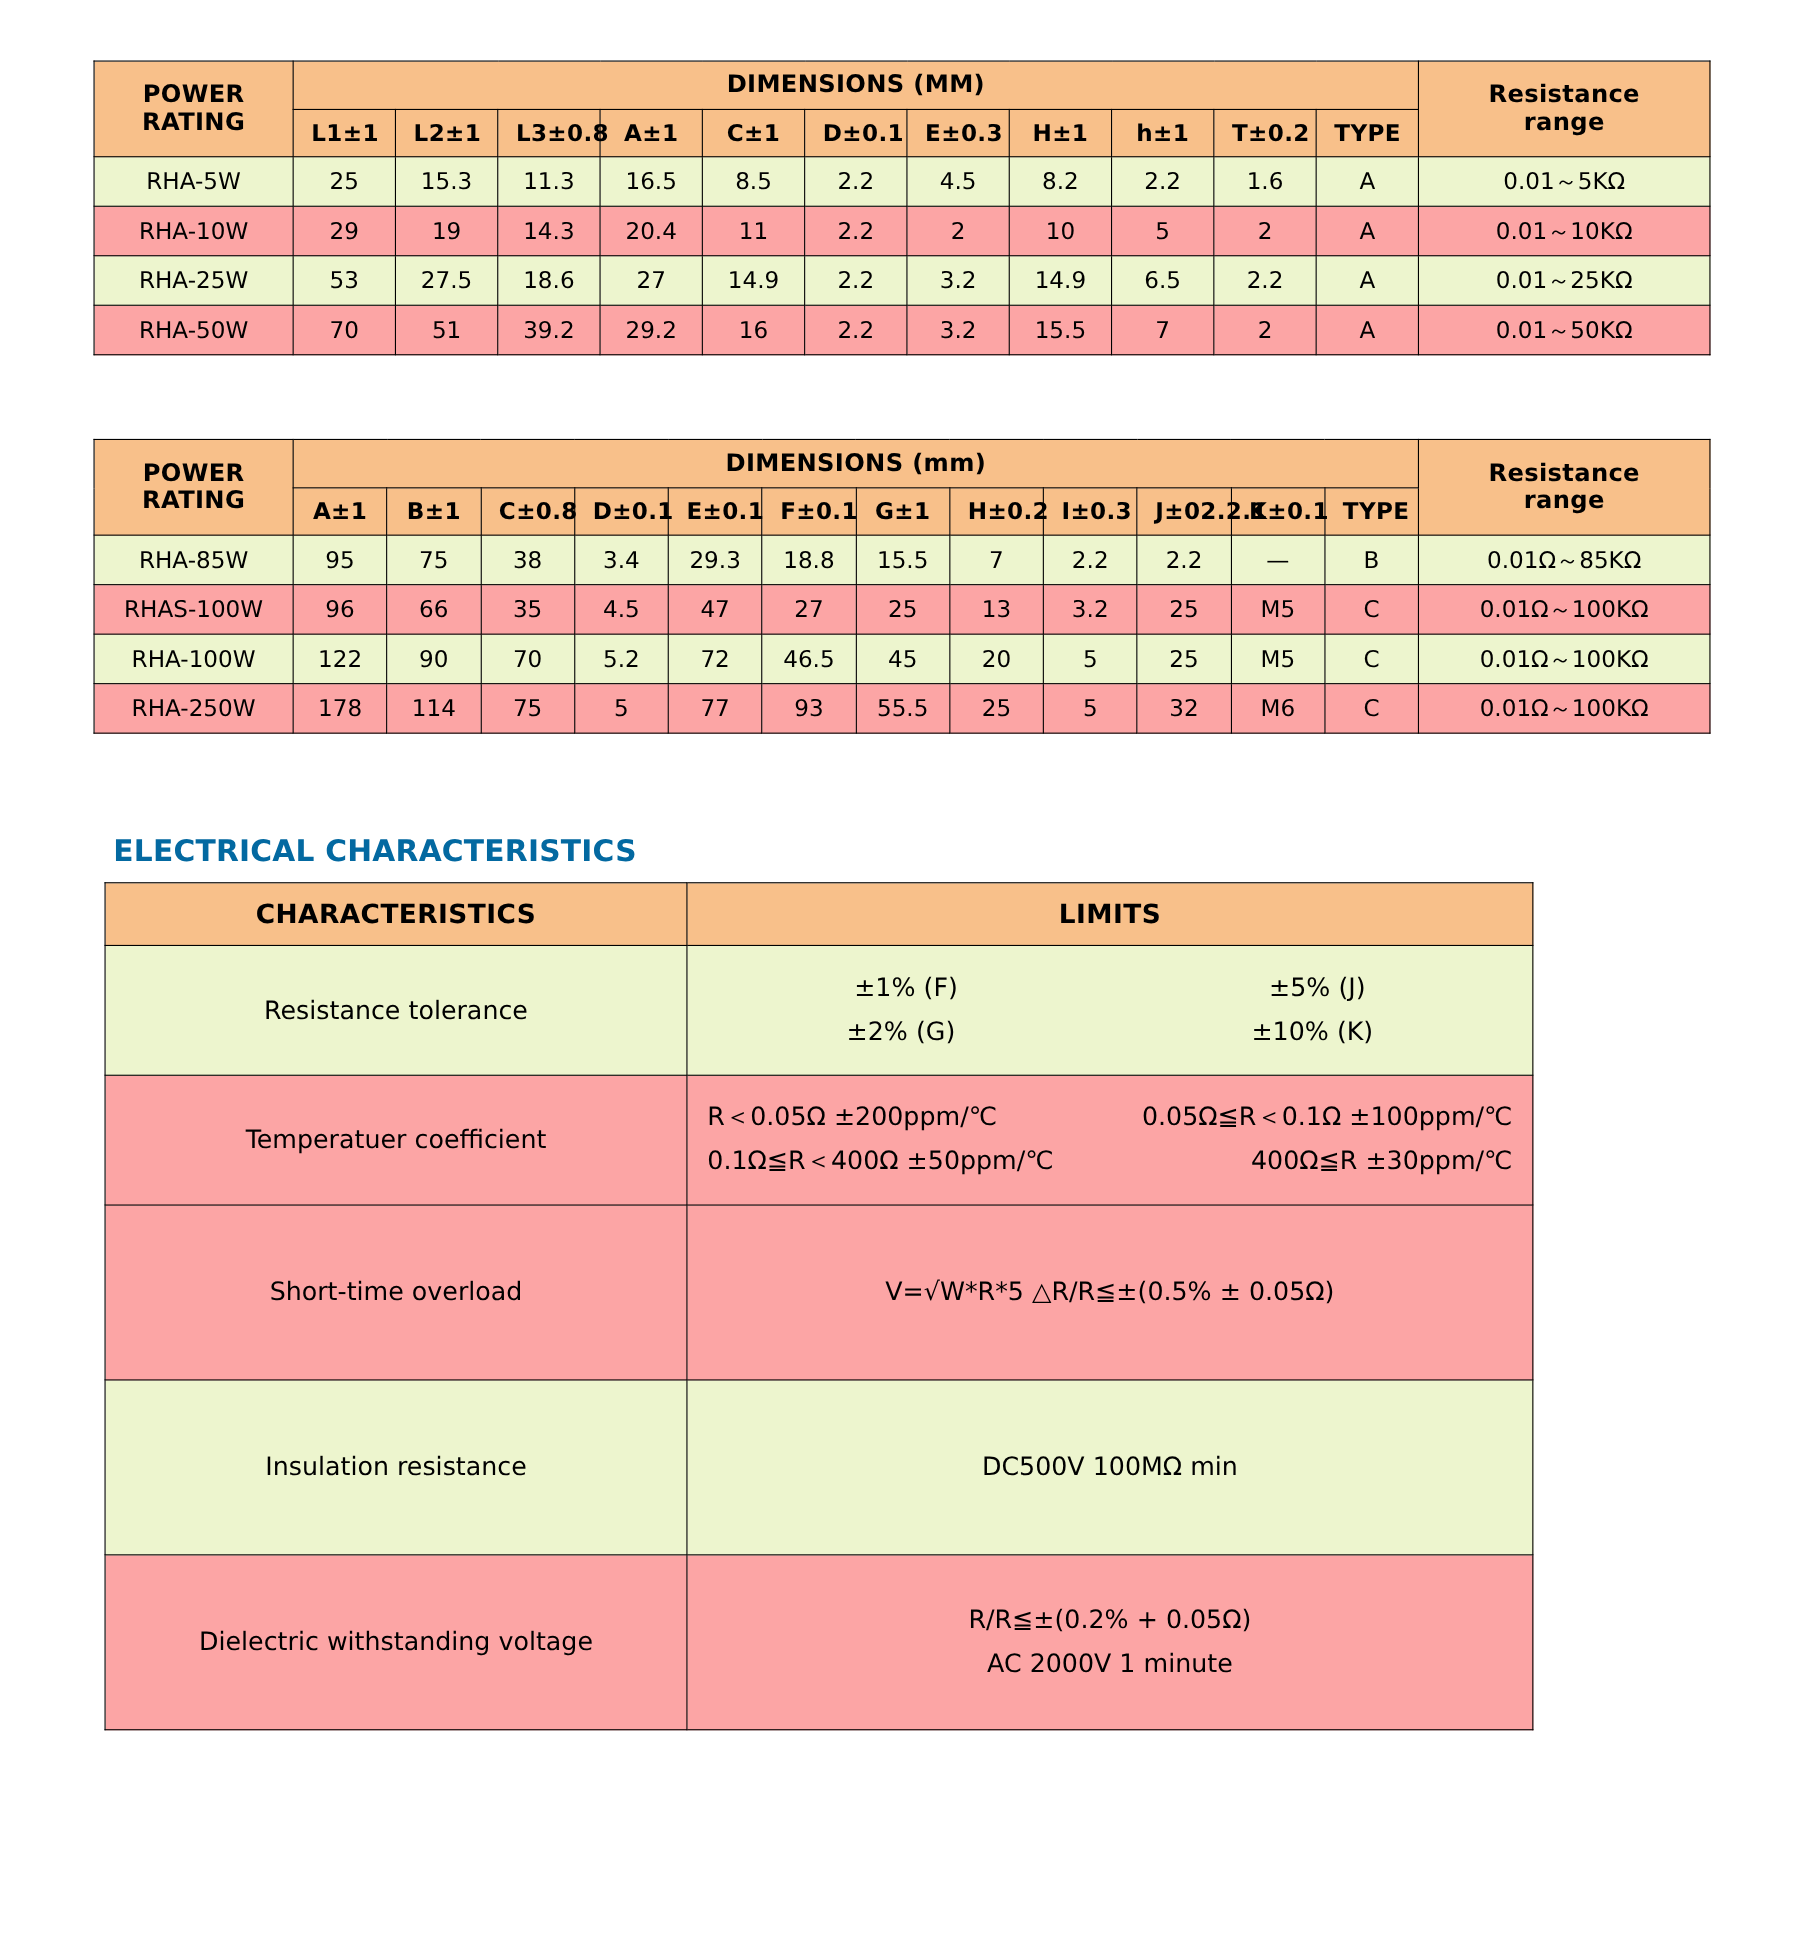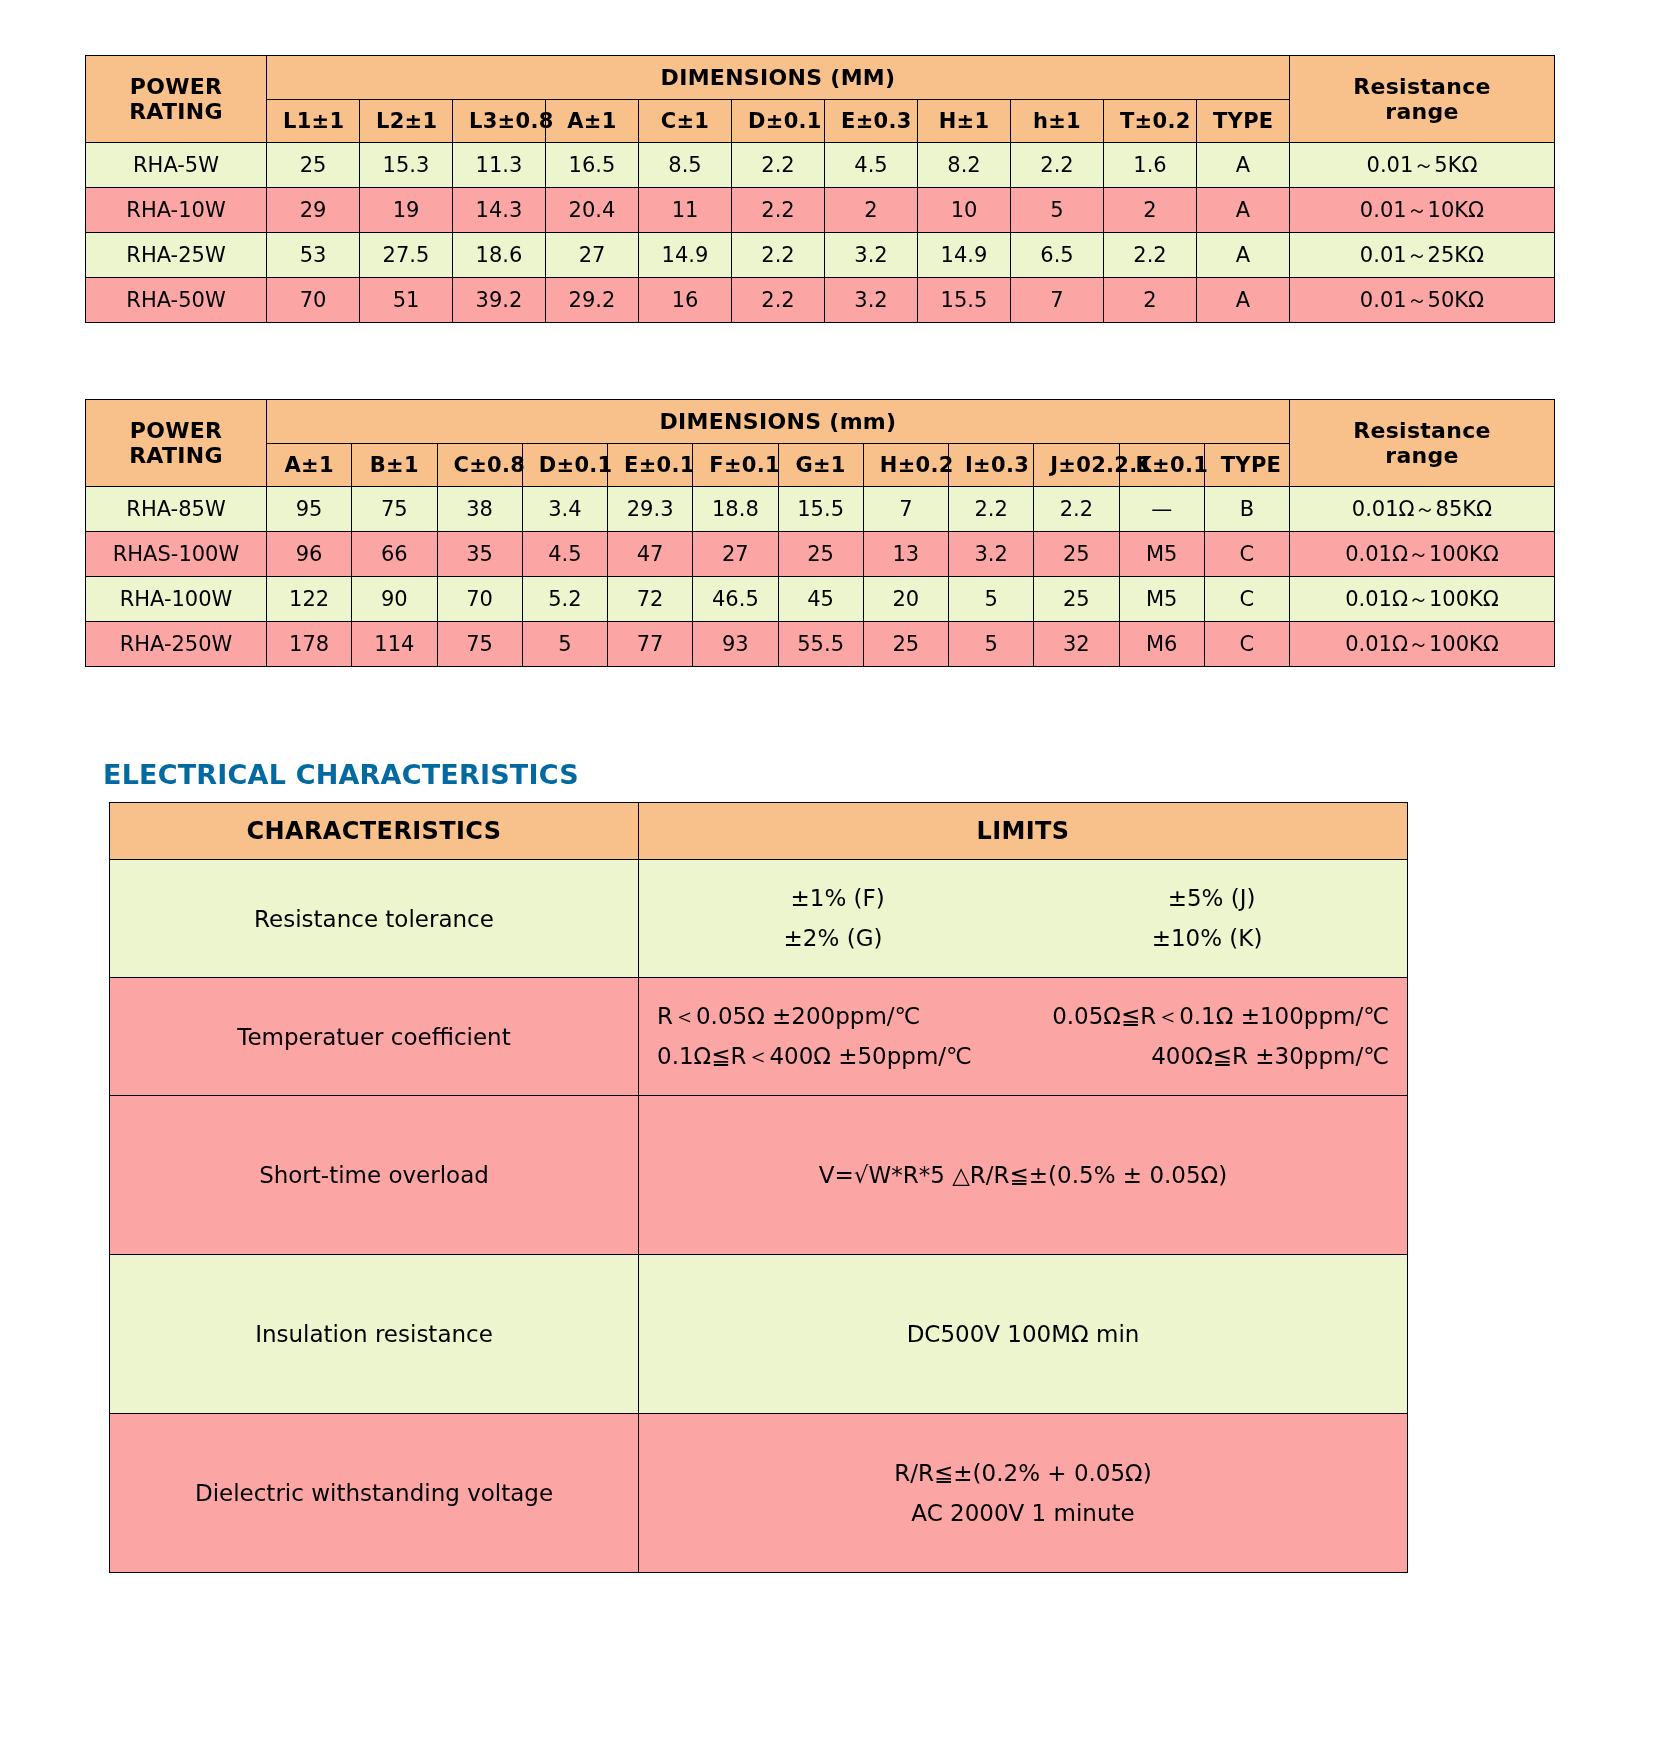--- a/index.html
+++ b/index.html
@@ -62,21 +62,21 @@
   .section-title {
     color: #0369a1;
     font-weight: bold;
     font-size: 27px;
     margin: 0 0 12px 18px;
     letter-spacing: .2px;
   }
 
   .elec-table {
     width: 1280px;
-    margin-left: 24px;
+    margin-left: 10px;
     font-size: 23px;
   }
   .elec-table th {
     background: #f8c08a;
     font-weight: bold;
     font-size: 24px;
     padding: 14px 4px;
     letter-spacing: .4px;
   }
   .elec-table td {

